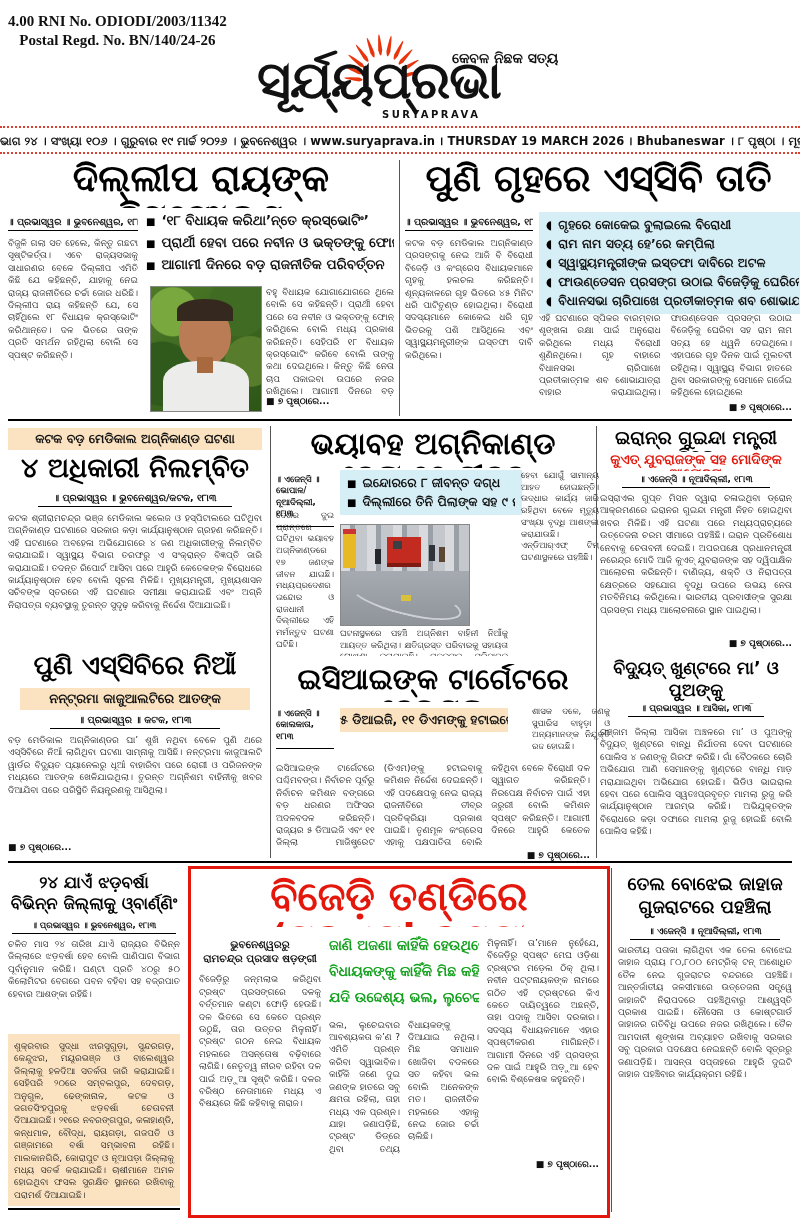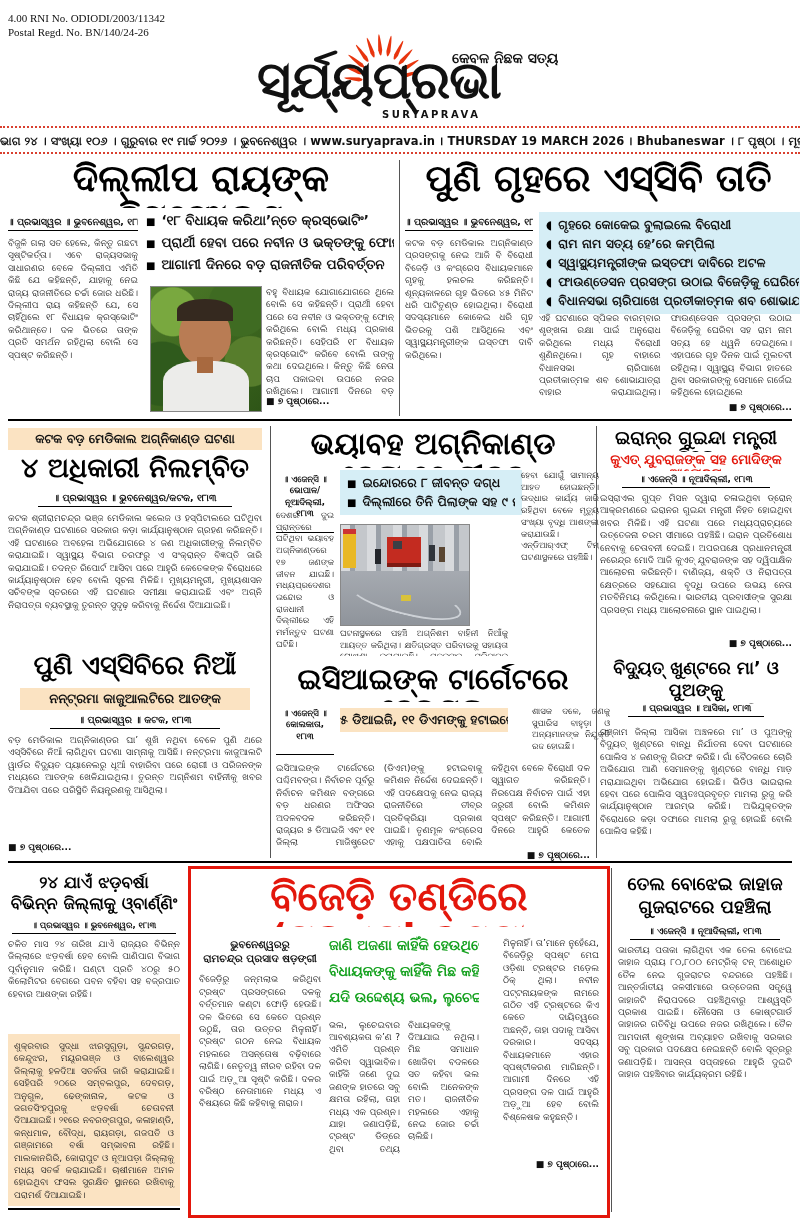--- a/index.html
+++ b/index.html
@@ -4,33 +4,33 @@
 <style>
   html,body{margin:0;padding:0;background:#e9e9e9;}
   .page{position:relative;width:800px;height:1220px;background:#fff;margin:0 auto;
         font-family:"DejaVu Sans","Liberation Sans",sans-serif;color:#111;overflow:hidden;}
   .abs{position:absolute;}
   .ctr{text-align:center;}
   .hl{font-weight:bold;color:#000;line-height:1.05;overflow:hidden;}
   .body-txt{font-size:9px;line-height:1.38;text-align:justify;color:#1a1a1a;overflow:hidden;}
   .byline{font-size:9.5px;font-weight:bold;text-align:center;border-bottom:1.5px solid #000;
           padding-bottom:2px;overflow:hidden;white-space:nowrap;}
-  .byline2{font-size:8.5px;font-weight:bold;text-align:center;border-bottom:1.5px solid #000;
-          padding-bottom:12px;overflow:hidden;line-height:1.35;}
+  .byline2{font-size:8.5px;font-weight:bold;border-bottom:1.5px solid #000;
+          padding-bottom:6px;overflow:hidden;line-height:1.35;}
   .kicker{background:#fbe3c2;font-weight:bold;text-align:center;overflow:hidden;white-space:nowrap;}
   .bluebox{background:#d6eef6;overflow:hidden;}
   .b-row{display:flex;align-items:baseline;font-weight:bold;overflow:hidden;white-space:nowrap;}
   .b-sq{color:#000;margin-right:6px;font-size:10px;flex:0 0 auto;}
   .b-hc{color:#000;margin-right:6px;font-size:12px;flex:0 0 auto;}
   .more{font-weight:bold;white-space:nowrap;}
   .vrule{width:1px;background:#555;}
   .hrule{height:2px;background:#000;}
   .red{color:#e3170c;}
   .green{color:#12a01c;}
-  .rni{font-family:"Liberation Serif","DejaVu Serif",serif;font-weight:normal;font-size:11px;line-height:1.25;}
+  .rni{font-family:"Liberation Serif","DejaVu Serif",serif;font-weight:bold;font-size:15px;line-height:1.25;text-align:center;}
   .datebar{border-top:2px dotted #d9402f;border-bottom:2px dotted #d9402f;
            font-size:11.5px;font-weight:bold;text-align:center;padding:5px 0 4px 0;overflow:hidden;white-space:nowrap;}
   .masthead{font-weight:bold;font-size:52px;letter-spacing:-1px;white-space:nowrap;}
   .mast-latin{font-weight:bold;font-size:10px;letter-spacing:2.5px;}
   .tagline{font-weight:bold;font-size:14px;white-space:nowrap;}
   .photo{overflow:hidden;border:1px solid #888;}
 </style>
 </head>
 <body>
 
@@ -275,21 +275,21 @@
     <div class="abs" style="left:138px;top:64px;width:150px;">
       <div class="green" style="font-weight:bold;font-size:14px;line-height:1.85;white-space:nowrap;overflow:hidden;">
         <div>ଜାଣି ଅଜଣା କାହିଁକି ହେଉଥିଲେ ନବୀନ  ?</div>
         <div>ବିଧାୟକଙ୍କୁ କାହିଁକି ମିଛ କହିଥିଲେ ସଂଦୃପ୍ତ  ?</div>
         <div>ଯଦି ଉଦ୍ଦେଶ୍ୟ ଭଲ, ଲୁଚେଇବାର ରହସ୍ୟ କ’ଣ  ?</div>
       </div>
       <div class="body-txt" style="height:148px;margin-top:8px;column-count:2;column-gap:8px;width:150px;">ଭଲ, ଲୁଚେଇବାର ଆବଶ୍ୟକତା କ’ଣ ? ଏମିତି ପ୍ରଶ୍ନ କରିବା ସ୍ୱାଭାବିକ। କାହିଁକି ଜଣେ ଦୁଇ ଜଣଙ୍କ ହାତରେ ସବୁ କ୍ଷମତା ରହିଲା, ତାହା ମଧ୍ୟ ଏକ ପ୍ରଶ୍ନ। ଯାହା ଜଣାପଡ଼ିଛି, ଟ୍ରଷ୍ଟ ଡିଡ୍‌ରେ ଥିବା ତଥ୍ୟ ବିଧାୟକଙ୍କୁ ଦିଆଯାଇ ନଥିଲା। ମିଛ ସମାଧାନ ଖୋଜିବା ବଦଳରେ ସତ କହିବା ଭଲ ବୋଲି ଅନେକଙ୍କ ମତ। ରାଜନୀତିକ ମହଲରେ ଏହାକୁ ନେଇ ଜୋର ଚର୍ଚ୍ଚା ଚାଲିଛି।</div>
     </div>
 
     <div class="abs" style="left:296px;top:68px;width:112px;">
-      <div class="body-txt" style="height:222px;margin-left:16px;">ମିଳୁନାହିଁ। ତା’ମାନେ ନୁହେଁଯେ, ବିଜେଡ଼ିରୁ ସ୍ପଷ୍ଟ ମେଘ ଓଡ଼ିଶା ଟ୍ରଷ୍ଟର ମଡ଼େଲ ଠିକ୍ ଥିଲା। ନବୀନ ପଟ୍ଟନାୟକଙ୍କ ନାମରେ ଗଠିତ ଏହି ଟ୍ରଷ୍ଟରେ କିଏ କେତେ ଦାୟିତ୍ୱରେ ଅଛନ୍ତି, ତାହା ପଦାକୁ ଆସିବା ଦରକାର। ସଦସ୍ୟ ବିଧାୟକମାନେ ଏହାର ସ୍ପଷ୍ଟୀକରଣ ମାଗିଛନ୍ତି। ଆଗାମୀ ଦିନରେ ଏହି ପ୍ରସଙ୍ଗ ଦଳ ପାଇଁ ଆହୁରି ଅଡ଼ୁଆ ହେବ ବୋଲି ବିଶ୍ଳେଷକ କହୁଛନ୍ତି। </div>
+      <div class="body-txt" style="height:222px;">ମିଳୁନାହିଁ। ତା’ମାନେ ନୁହେଁଯେ, ବିଜେଡ଼ିରୁ ସ୍ପଷ୍ଟ ମେଘ ଓଡ଼ିଶା ଟ୍ରଷ୍ଟର ମଡ଼େଲ ଠିକ୍ ଥିଲା। ନବୀନ ପଟ୍ଟନାୟକଙ୍କ ନାମରେ ଗଠିତ ଏହି ଟ୍ରଷ୍ଟରେ କିଏ କେତେ ଦାୟିତ୍ୱରେ ଅଛନ୍ତି, ତାହା ପଦାକୁ ଆସିବା ଦରକାର। ସଦସ୍ୟ ବିଧାୟକମାନେ ଏହାର ସ୍ପଷ୍ଟୀକରଣ ମାଗିଛନ୍ତି। ଆଗାମୀ ଦିନରେ ଏହି ପ୍ରସଙ୍ଗ ଦଳ ପାଇଁ ଆହୁରି ଅଡ଼ୁଆ ହେବ ବୋଲି ବିଶ୍ଳେଷକ କହୁଛନ୍ତି। </div>
       <div class="more" style="font-size:9px;text-align:right;">■ ୭ ପୃଷ୍ଠାରେ...</div>
     </div>
   </div>
 
   <div class="abs vrule" style="left:611px;top:868px;height:344px;"></div>
 
   <div class="abs hl ctr" style="left:618px;top:872px;width:174px;font-size:18px;line-height:1.3;height:50px;">
     <div>ତେଲ ବୋଝେଇ ଜାହାଜ</div>
     <div>ଗୁଜରାଟରେ ପହଞ୍ଚିଲା</div>
   </div>

